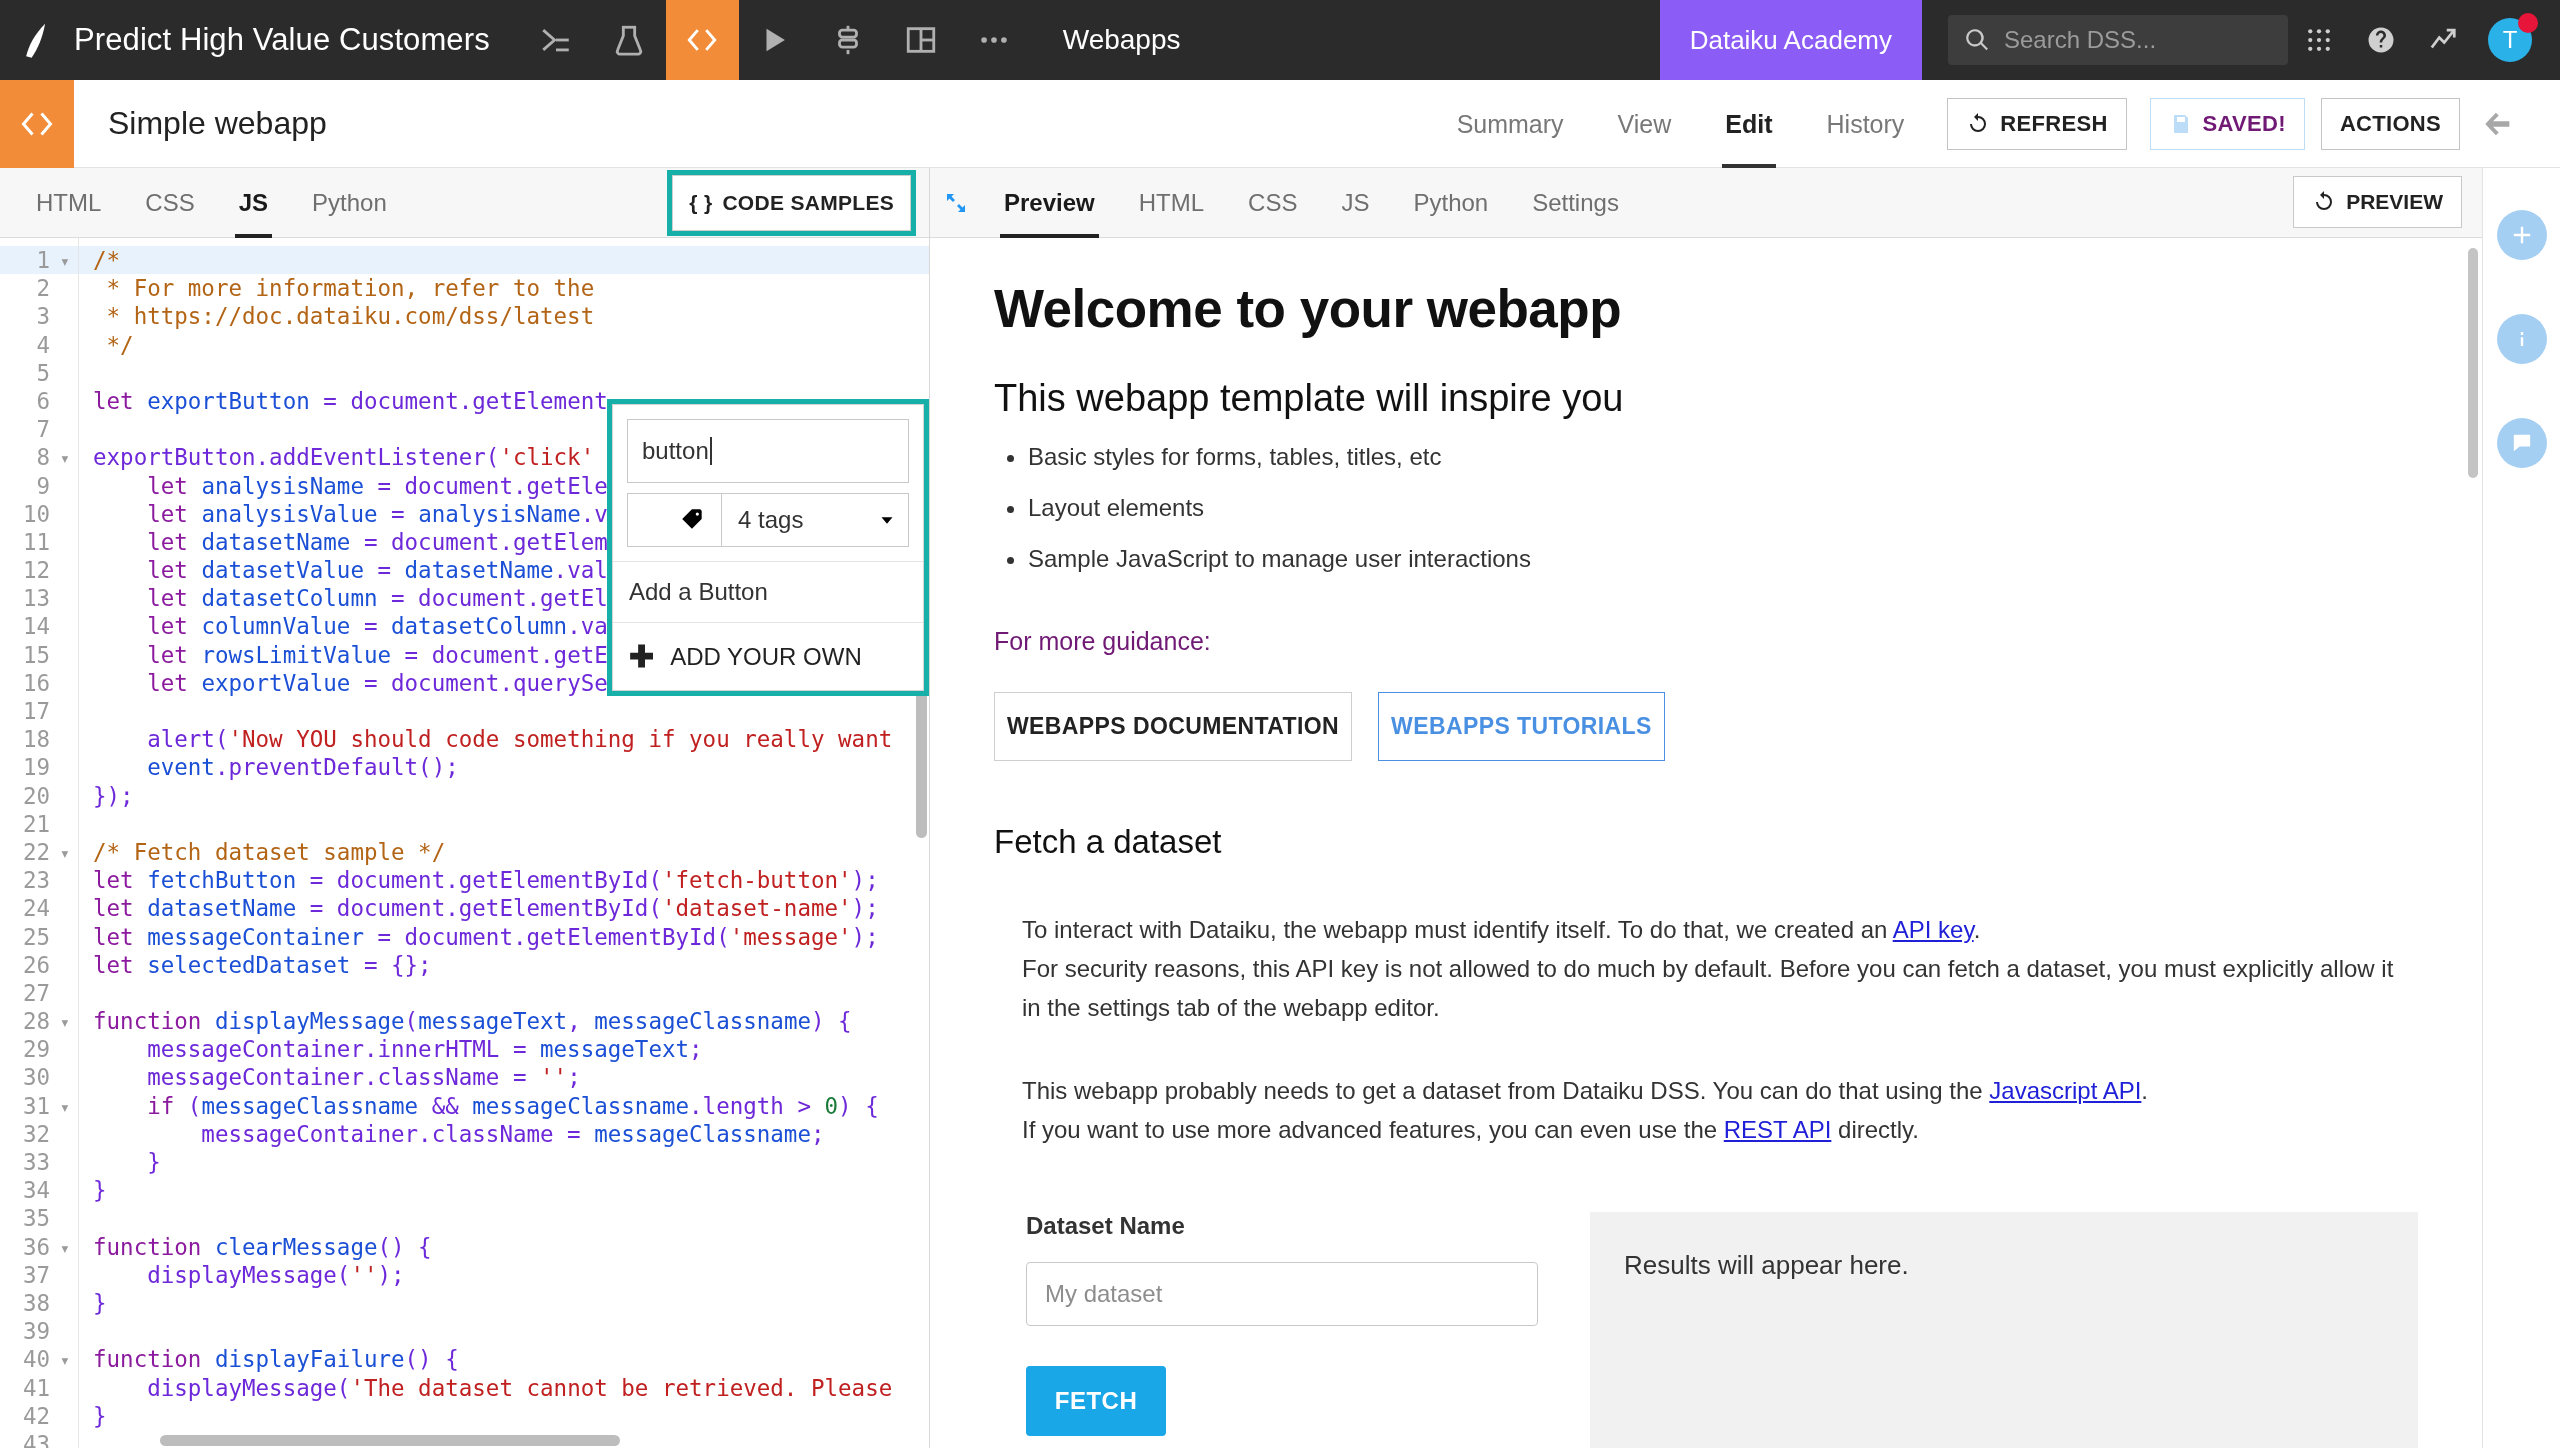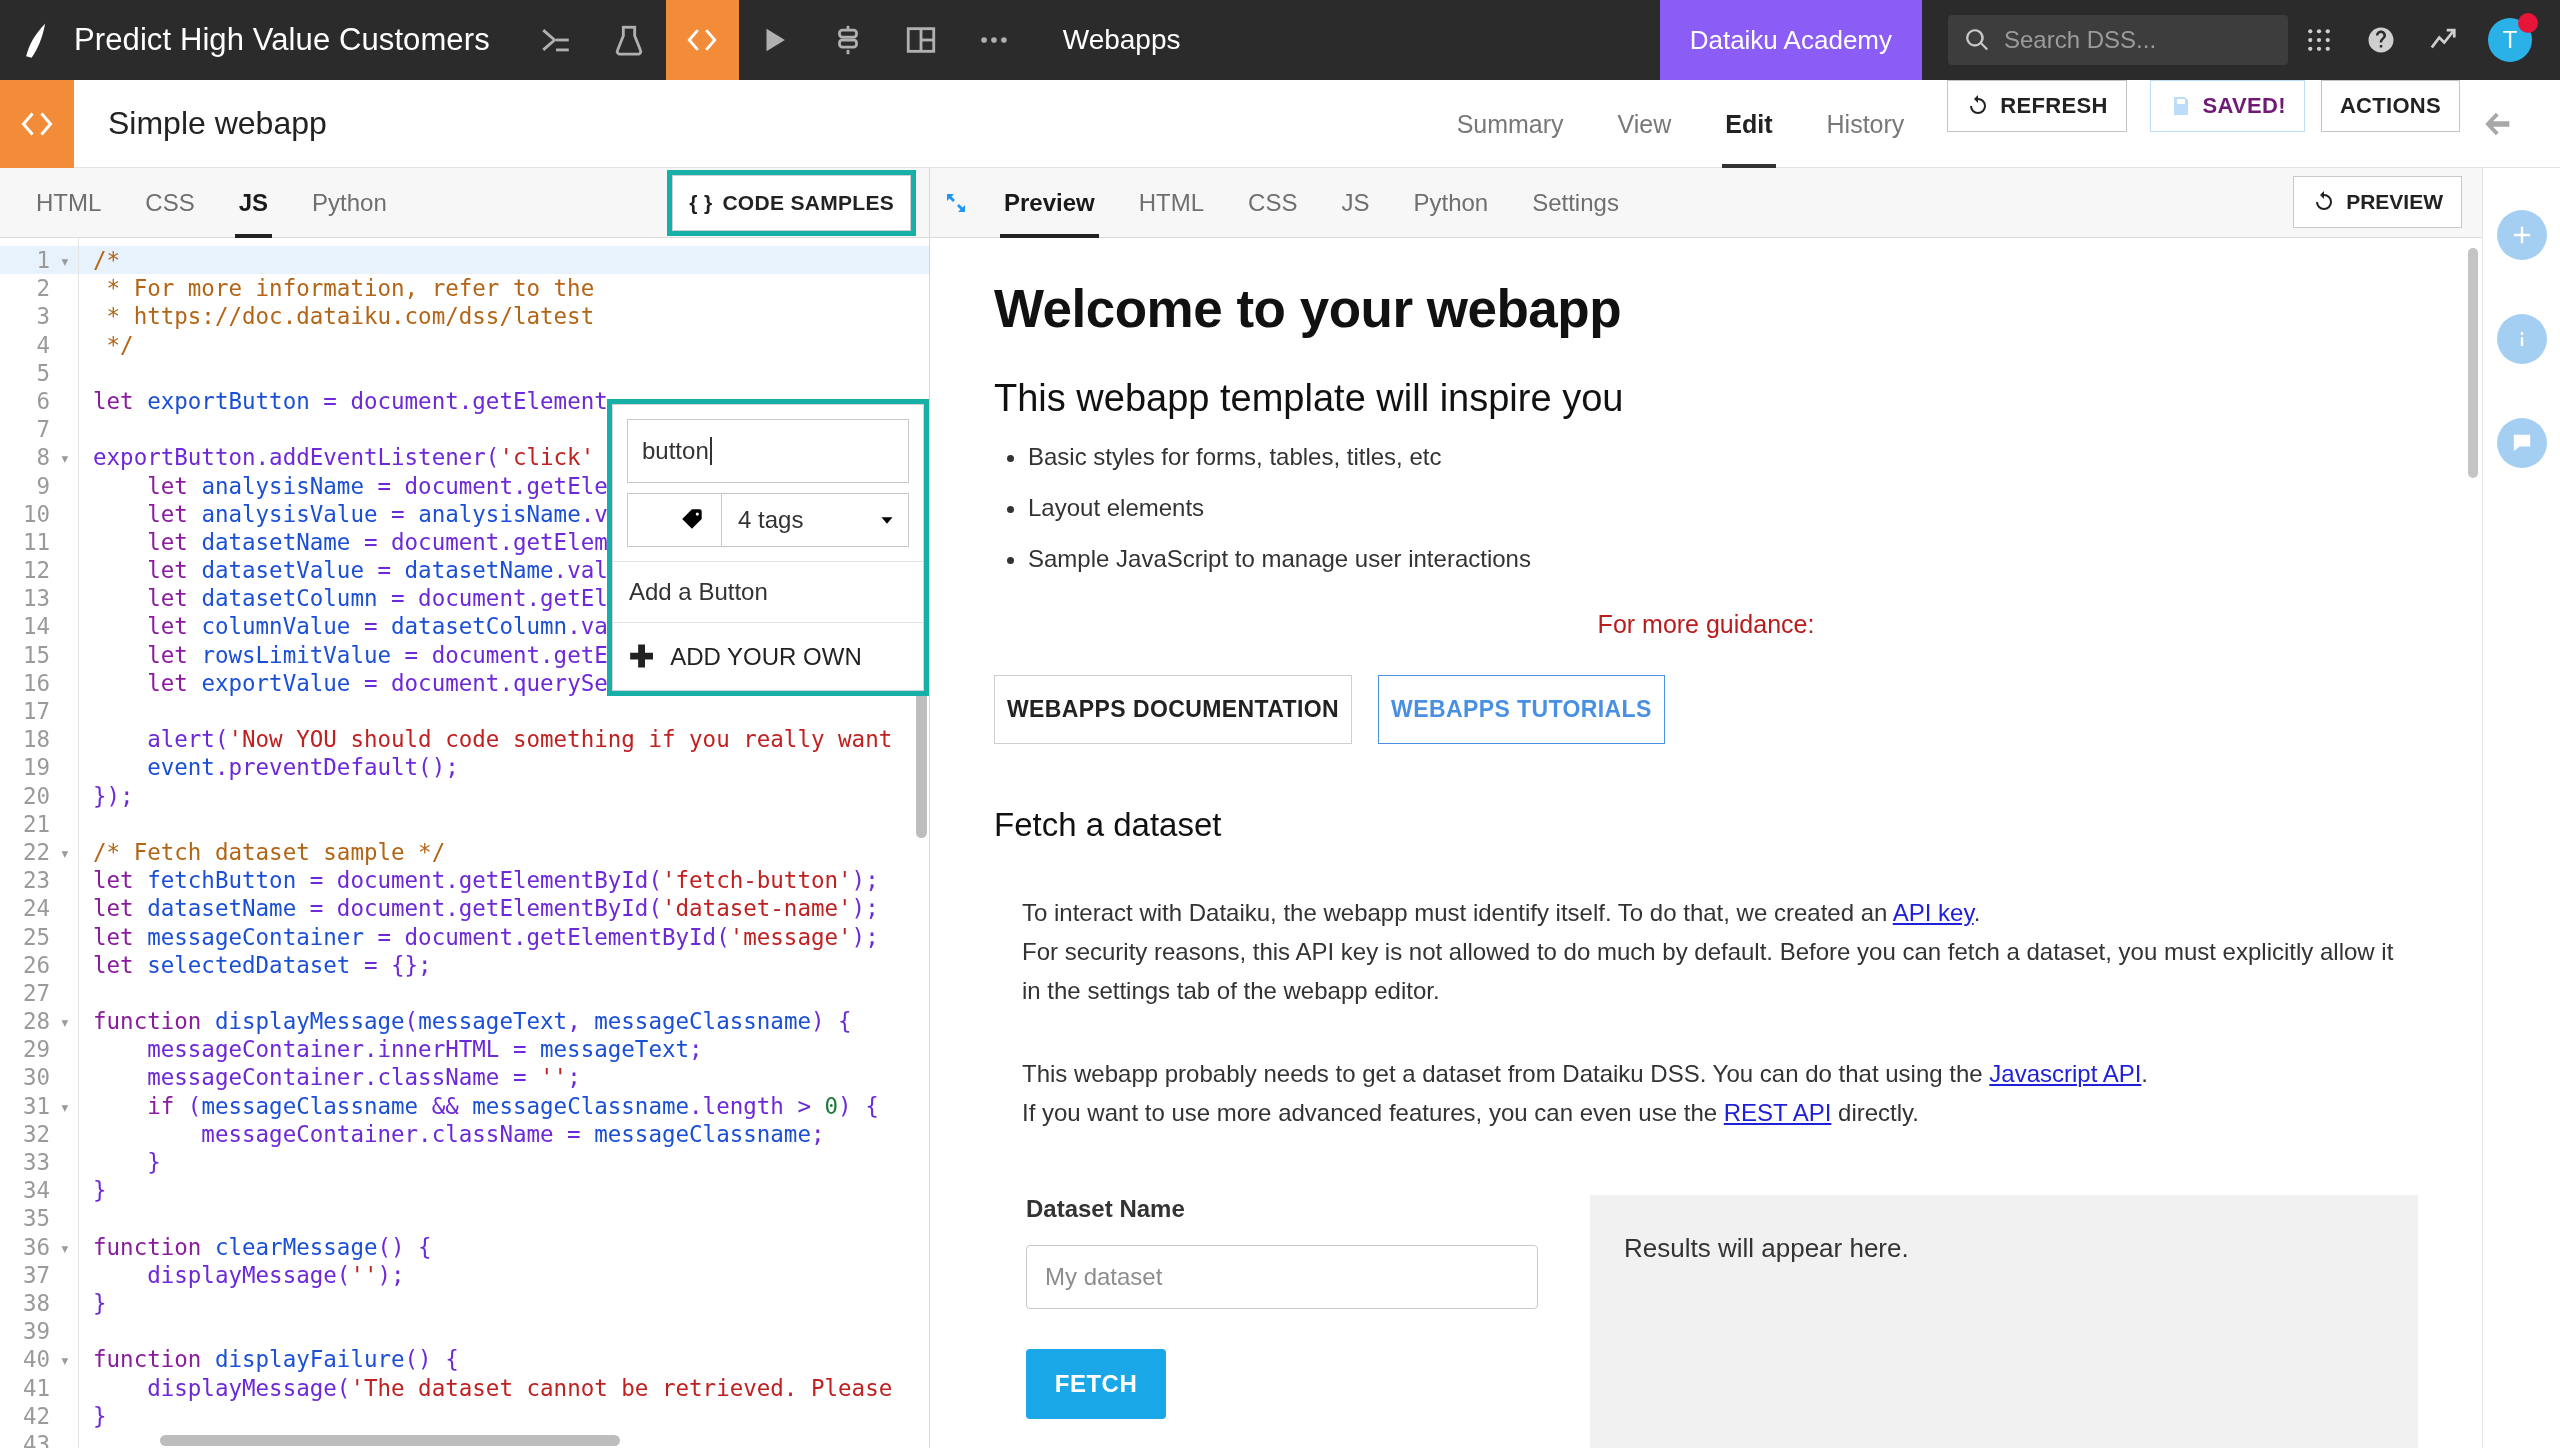--- a/index.html
+++ b/index.html
@@ -25,21 +25,21 @@
   .tr-ic svg{width:30px;height:30px;}
   .avatar{width:44px;height:44px;border-radius:50%;background:#2ab1e8;color:#fff;font-size:24px;
           display:flex;align-items:center;justify-content:center;margin:0 28px 0 14px;position:relative;}
   .avatar .dot{position:absolute;top:-5px;right:-6px;width:20px;height:20px;border-radius:50%;background:#e8153b;}
 
   
   .subhead{height:88px;background:#fff;border-bottom:1px solid #e3e3e3;display:flex;align-items:center;position:relative;}
   .sub-ico{width:74px;height:88px;background:#f28c38;display:flex;align-items:center;justify-content:center;}
   .sub-ico svg{width:36px;height:36px;}
   .sub-title{font-size:32px;color:#222;margin-left:34px;}
-  .subhead-right{position:absolute;right:100px;top:0;height:88px;display:flex;align-items:flex-start;gap:0;}
+  .subhead-right{position:absolute;right:100px;top:0;height:88px;display:flex;align-items:center;gap:0;}
   .sh-tab{font-size:25px;color:#787878;padding:0 27px;height:88px;display:flex;align-items:center;position:relative;}
   .sh-tab.active{color:#222;font-weight:bold;}
   .sh-tab.active:after{content:"";position:absolute;left:24px;right:24px;bottom:0;height:4px;background:#333;}
   .sh-btn{height:52px;border:1px solid #c4c4c4;background:#fff;display:flex;align-items:center;gap:10px;
           padding:0 18px;font-size:22px;font-weight:bold;color:#222;margin-left:16px;letter-spacing:.3px;}
   .sh-btn svg{width:24px;height:24px;}
   .sh-btn.saved{border-color:#bcdcf7;color:#701a75;margin-left:23px;}
   .sh-btn.saved svg{fill:#bcdcf7;}
   .collapse-arrow{position:absolute;right:24px;top:0;height:88px;width:76px;display:flex;align-items:center;justify-content:center;}
   .collapse-arrow svg{width:34px;height:34px;fill:#a8a8a8;}
@@ -103,21 +103,21 @@
             display:flex;align-items:center;gap:10px;padding:0 18px;font-size:21px;font-weight:bold;color:#222;}
   .prev-btn svg{width:24px;height:24px;}
 
   
   .prevwrap{flex:1;overflow:hidden;position:relative;background:#fff;}
   .prev{padding:40px 64px 0 64px;}
   .p-h1{font-size:53px;font-weight:bold;color:#111;letter-spacing:-.5px;}
   .p-h2{font-size:38px;color:#111;margin-top:38px;}
   .p-ul{margin:20px 0 0 34px;}
   .p-ul li{font-size:24px;color:#333;margin-bottom:16px;line-height:1.45;}
-  .p-more{font-size:25px;color:#b91c1c;margin-top:34px;text-align:center;}
+  .p-more{font-size:25px;color:#701a75;margin-top:51px;}
   .p-btnrow{display:flex;gap:26px;margin-top:36px;}
   .p-btn{border:1px solid #cfcfcf;background:#fff;padding:20px 12px;font-size:23px;font-weight:bold;color:#222;letter-spacing:.4px;}
   .p-btn.blue{border-color:#4a90e2;color:#4a90e2;}
   .p-sec{font-size:33px;color:#111;margin-top:62px;}
   .p-para{font-size:24px;color:#333;line-height:1.62;margin-top:44px;padding-left:28px;}
   .p-para a{color:#2020d8;text-decoration:underline;}
   .p-para.second{margin-top:50px;}
   .p-form{display:flex;margin-top:62px;padding-left:32px;gap:36px;}
   .p-fleft{width:528px;}
   .p-lbl{font-size:24px;font-weight:bold;color:#333;}

